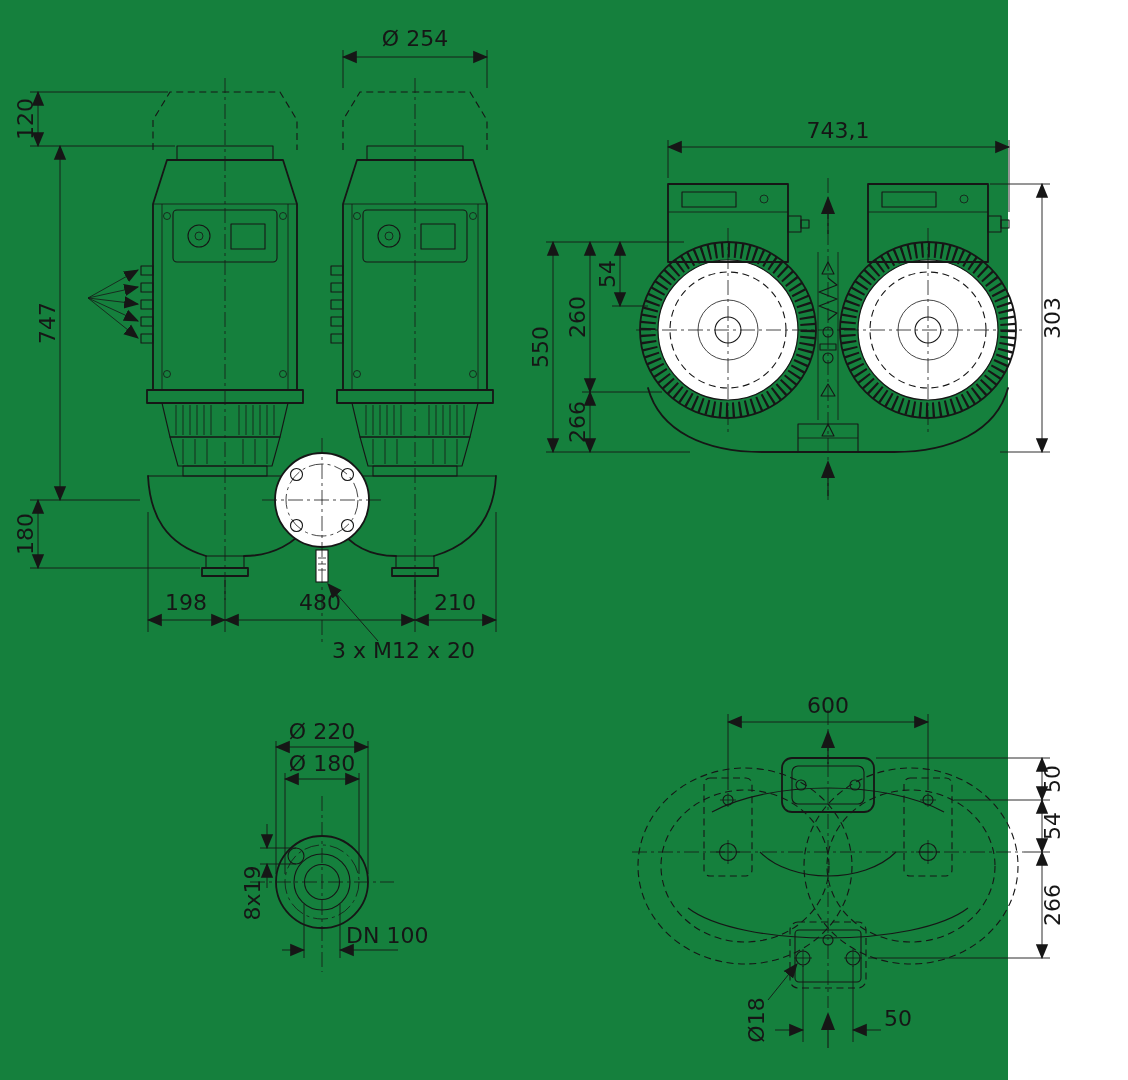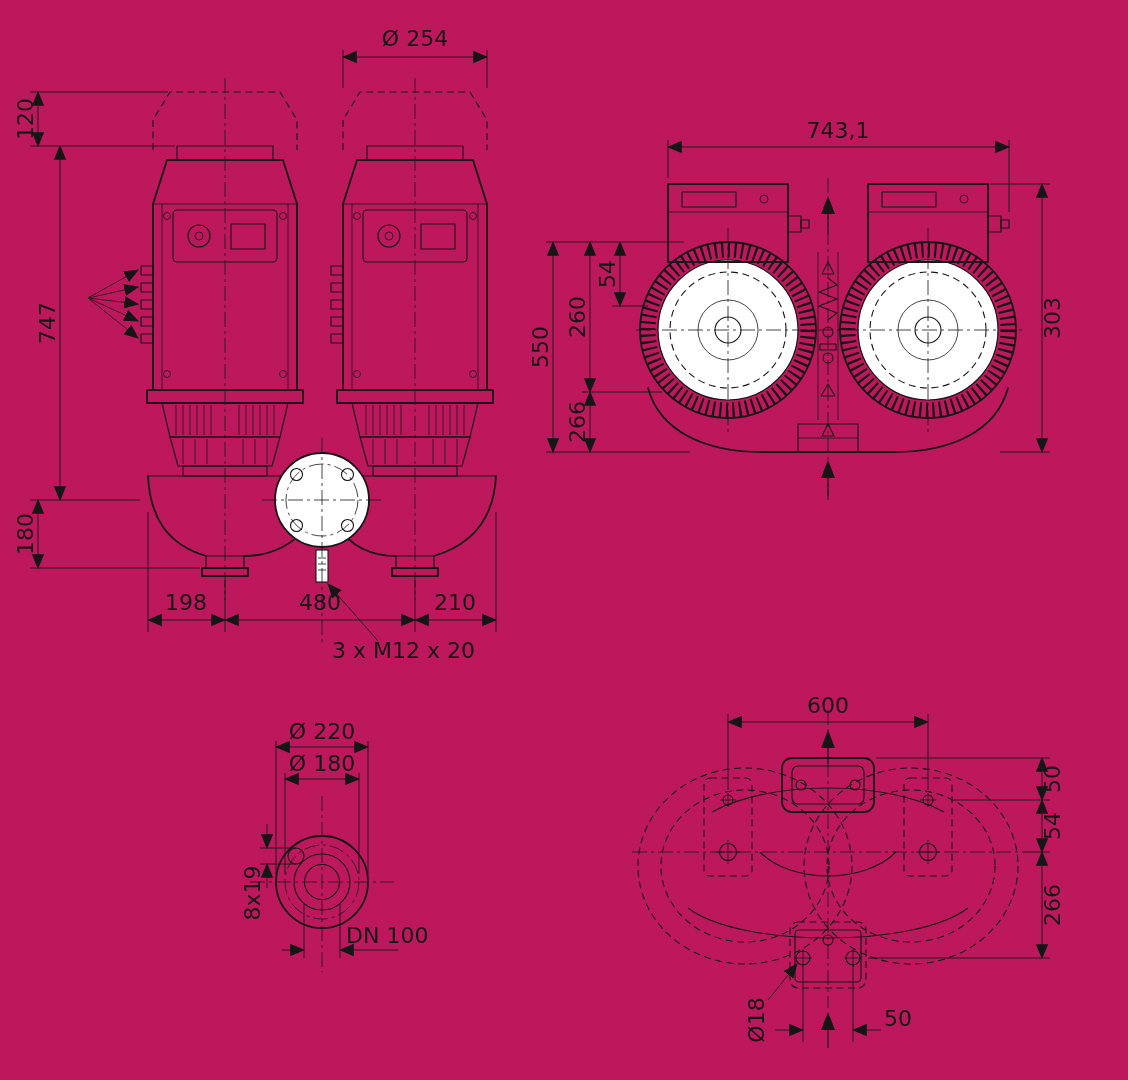--- a/index.html
+++ b/index.html
@@ -1,16 +1,16 @@
 <!DOCTYPE html>
 <html><head>
 <meta charset="utf-8">
 <style>
   html,body{margin:0;padding:0;background:#ffffff;}
-  .sheet{width:1128px;height:1080px;background:#be185d;position:relative;font-family:"DejaVu Sans","Liberation Sans",sans-serif;}
+  .sheet{width:1008px;height:1080px;background:#15803d;position:relative;font-family:"DejaVu Sans","Liberation Sans",sans-serif;}
   svg{display:block;}
   text{font-family:"DejaVu Sans","Liberation Sans",sans-serif;font-size:22px;fill:#161616;}
   .ol   {fill:none;stroke:#161616;stroke-width:1.8;stroke-linejoin:round;stroke-linecap:round;}
   .ol2  {fill:none;stroke:#161616;stroke-width:1.1;stroke-linejoin:round;}
   .thin {fill:none;stroke:#161616;stroke-width:0.8;}
   .cl   {fill:none;stroke:#161616;stroke-width:0.8;stroke-dasharray:15 4 3 4;}
   .dash {fill:none;stroke:#161616;stroke-width:1.1;stroke-dasharray:7 4.5;}
   .dl   {fill:none;stroke:#161616;stroke-width:0.9;}
   .wf   {fill:#fff;stroke:#161616;stroke-width:1.8;}
   .wf2  {fill:#fff;stroke:#161616;stroke-width:1.1;}

